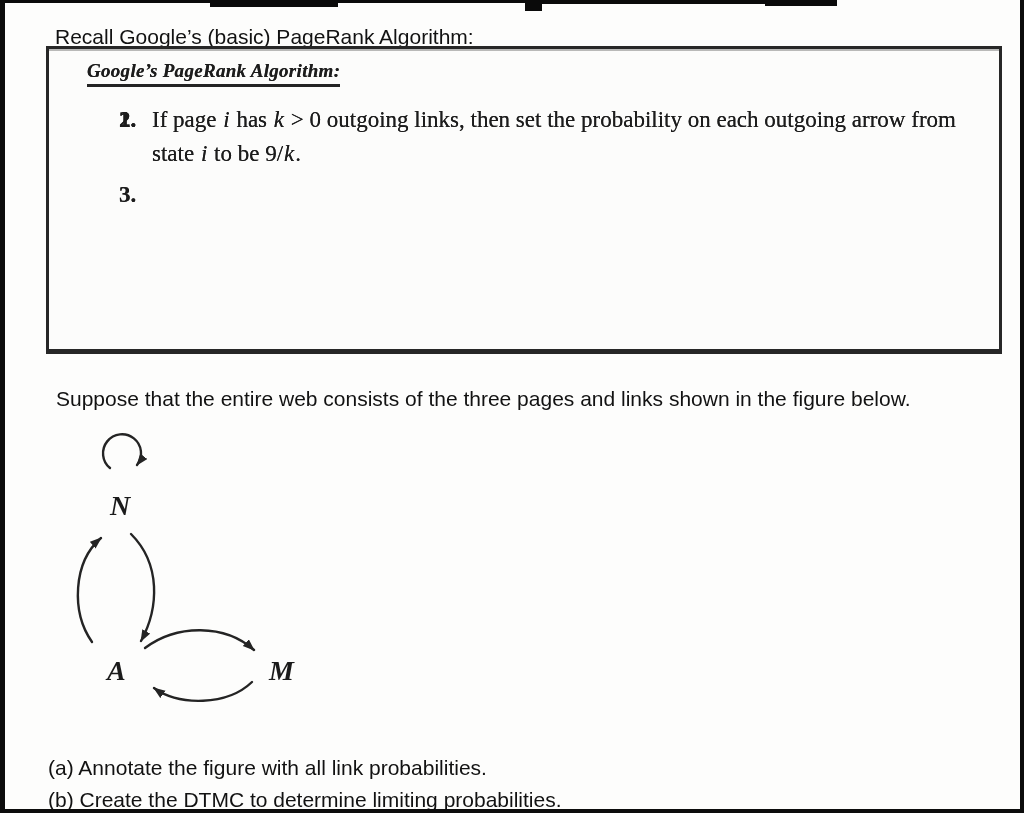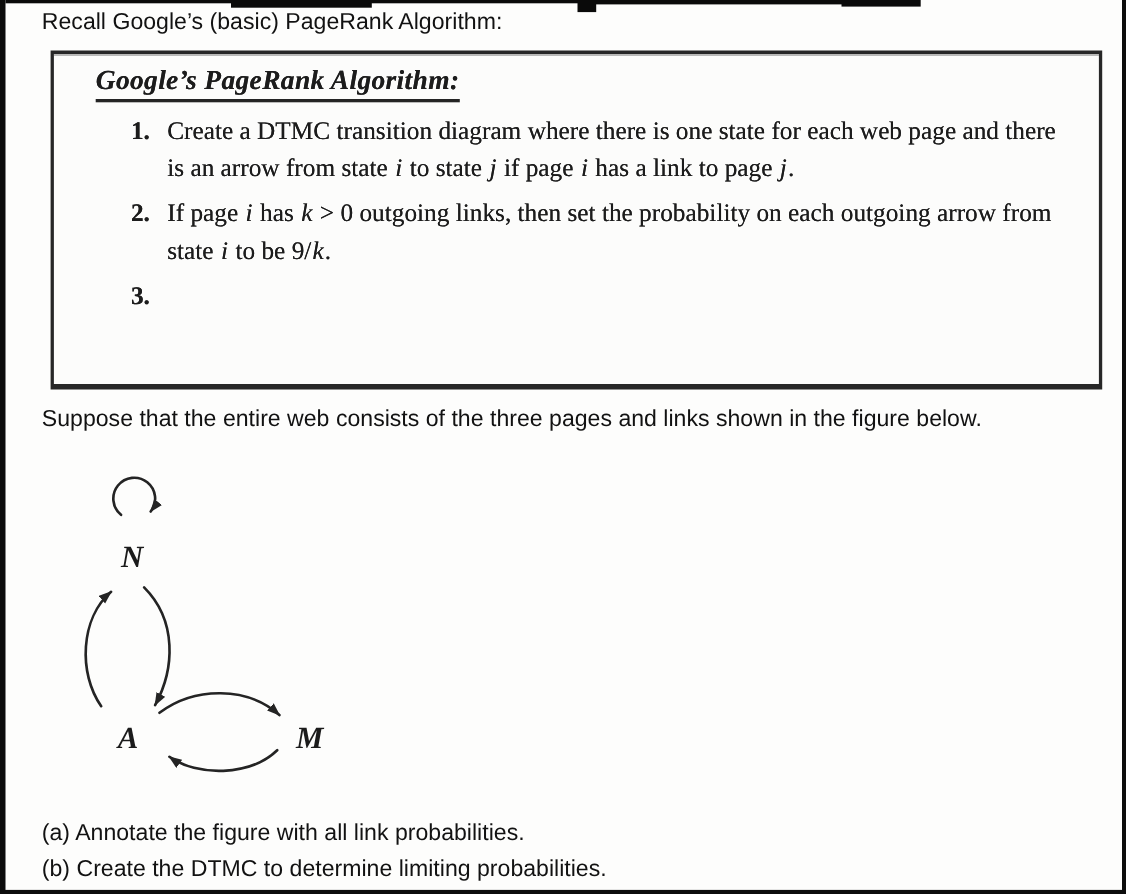--- a/index.html
+++ b/index.html
@@ -23,67 +23,67 @@
   .torn-edge { position: absolute; top: 0; left: 0; width: 100%; height: 12px; }
   .torn-edge .seg { position: absolute; top: 0; background: #0a0a0a; }
   .seg.s1 { left: -5px;  width: 215px; height: 3px; }
   .seg.s2 { left: 205px; width: 128px; height: 7px; }
   .seg.s3 { left: 330px; width: 196px; height: 3px; }
   .seg.s4 { left: 520px; width: 17px;  height: 11px; }
   .seg.s5 { left: 535px; width: 228px; height: 4px; }
   .seg.s6 { left: 760px; width: 72px;  height: 6px; }
 
   .intro {
-    position: absolute; left: 33px; top: 6px; margin: 0;
+    position: absolute; left: 33px; top: 6px; margin: 17px;
     font-size: 21px; line-height: 27px; color: #121212;
   }
 
   .algo-box {
     position: absolute; left: 41px; top: 46px;
     width: 956px; height: 308px;
     border: 3px solid #272727;
     border-bottom-width: 5px;
     border-right-width: 3px;
     padding: 11px 20px 0 38px;
     background: #fcfcfb;
     box-shadow: inset 0 2px 0 rgba(60,60,60,.35);
     font-family: "Liberation Serif", "DejaVu Serif", serif;
     color: #1c1c1c;
   }
 
   .algo-title {
     display: inline-block; margin: 0 0 9px 0;
-    font-size: 25px; font-weight: bold; font-style: italic;
+    font-size: 19px; font-weight: bold; font-style: italic;
     border-bottom: 3px solid #242424; padding-bottom: 2px;
     letter-spacing: 0.3px;
     text-shadow: 0 0 0.5px #333;
   }
 
   .steps { list-style: none; margin: 0; padding: 0 0 0 32px; width: 878px; }
   .step {
     position: relative; padding-left: 33px; margin-bottom: 7px;
     font-size: 23px; line-height: 34px;
     text-shadow: 0 0 0.5px #2d2d2d;
   }
   .step .num { position: absolute; left: 0; top: 0; font-weight: bold; }
   .step i { font-style: italic; padding: 0 1px; }
 
   .suppose {
-    position: absolute; left: 33px; top: 367px; margin: 0;
+    position: absolute; left: 33px; top: 367px; margin: 18px;
     font-size: 21px; line-height: 27px; color: #121212;
   }
 
   .diagram { position: absolute; left: 52px; top: 416px; }
   .diagram .edge { fill: none; stroke: #242424; stroke-width: 2.4; stroke-linecap: round; }
   .diagram .node {
     font-family: "Liberation Serif", "DejaVu Serif", serif;
     font-size: 28px; font-weight: bold; font-style: italic; fill: #1b1b1b;
   }
 
-  .question { position: absolute; left: 33px; margin: 0; font-size: 21px; line-height: 27px; color: #121212; }
+  .question { position: absolute; left: 33px; margin: 10px; font-size: 21px; line-height: 27px; color: #121212; }
   .q-a { top: 744px; }
   .q-b { top: 776px; }
 </style>
 </head>
 <body>
 
 <div class="page">
 
   <div class="torn-edge">
     <div class="seg s1"></div>
@@ -94,21 +94,20 @@
     <div class="seg s6"></div>
   </div>
 
   <p class="intro">Recall Google’s (basic) PageRank Algorithm:</p>
 
   <div class="algo-box">
     <h2 class="algo-title">Google’s PageRank Algorithm:</h2>
     <ol class="steps">
       <li class="step">
         <span class="num">1.</span>
-        <span class="step-text"><span>Create a DTMC transition diagram where there is one state for each web page and there is an arrow from state </span><i>i</i><span> to state </span><i>j</i><span> if page </span><i>i</i><span> has a link to page </span><i>j</i><span>.</span></span>
       </li>
       <li class="step">
         <span class="num">2.</span>
         <span class="step-text"><span>If page </span><i>i</i><span> has </span><i>k</i><span> &gt; 0 outgoing links, then set the probability on each outgoing arrow from state </span><i>i</i><span> to be 9/</span><i>k</i><span>.</span></span>
       </li>
       <li class="step">
         <span class="num">3.</span>
       </li>
     </ol>
   </div>

